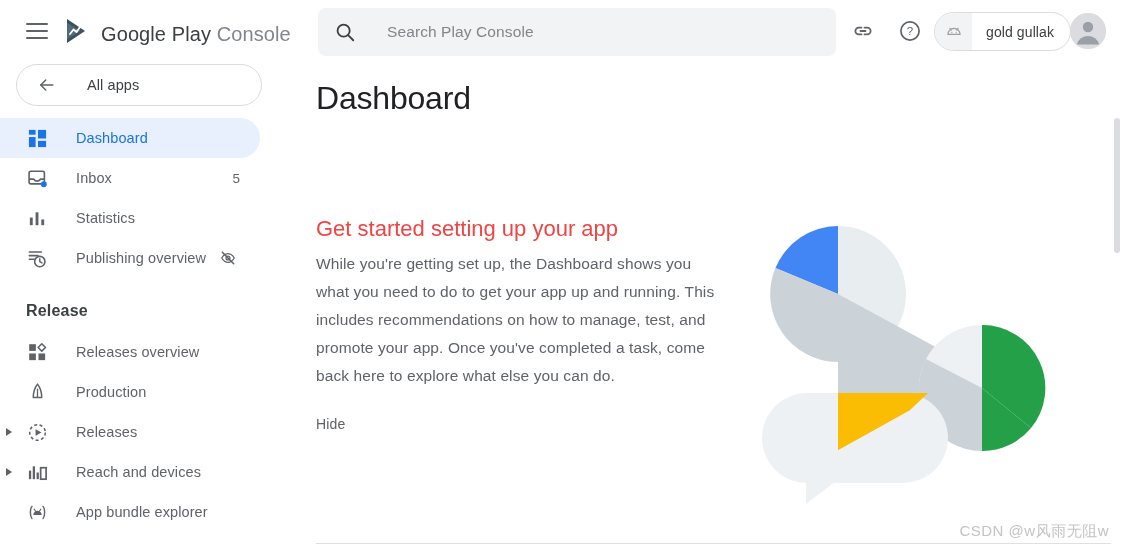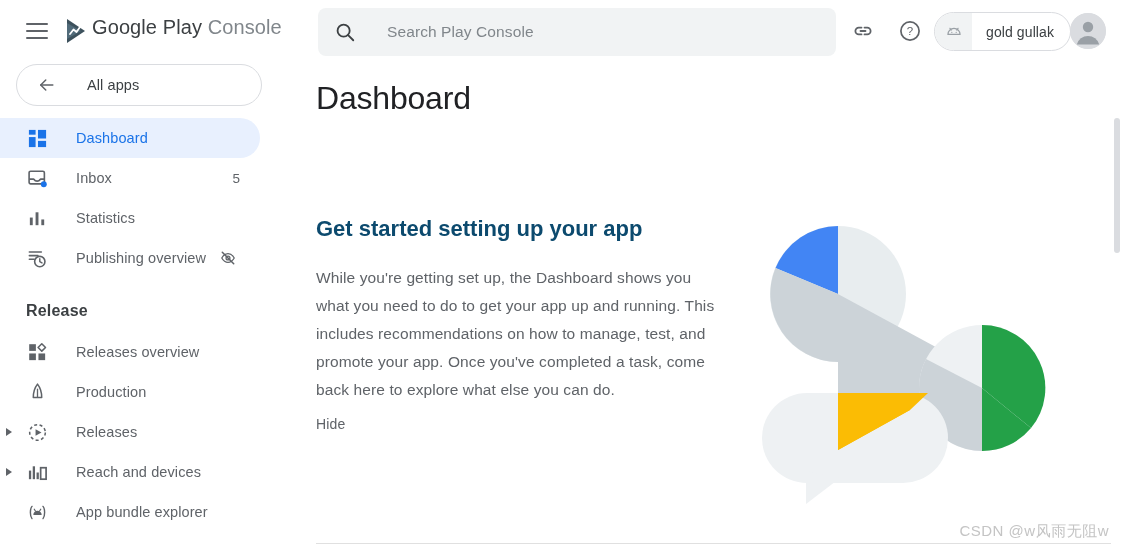--- a/index.html
+++ b/index.html
@@ -42,21 +42,22 @@
     display: block;
     width: 22px;
     height: 2px;
     background: #5f6368;
     border-radius: 1px;
   }
   .brand {
     position: absolute;
     left: 62px; top: 16px;
     display: flex;
-    align-items: flex-start;
+    align-items: flex-end;
+    gap: 9px;
     cursor: pointer;
   }
   .brand-logo { width: 30px; height: 30px; display: block; }
   .brand-text {
     font-size: 20px;
     letter-spacing: 0.1px;
     white-space: nowrap;
   }
   .brand-text .g1 { color: #3c4043; font-weight: 500; }
   .brand-text .g2 { color: #80868b; font-weight: 400; }
@@ -235,24 +236,24 @@
     color: #202124;
     letter-spacing: -0.2px;
   }
   #promo {
     position: absolute;
     left: 16px; top: 160px;
     width: 420px;
   }
   #promo h2 {
     font-size: 22px;
-    font-weight: 700;
-    color: #0c4a6e;
+    font-weight: 400;
+    color: #ef4444;
     letter-spacing: 0px;
-    margin-bottom: 22px;
+    margin-bottom: 8px;
   }
   #promo p {
     font-size: 15.5px;
     line-height: 28px;
     color: #5f6368;
     letter-spacing: 0.1px;
     width: 400px;
   }
   #hide-link {
     position: absolute;

